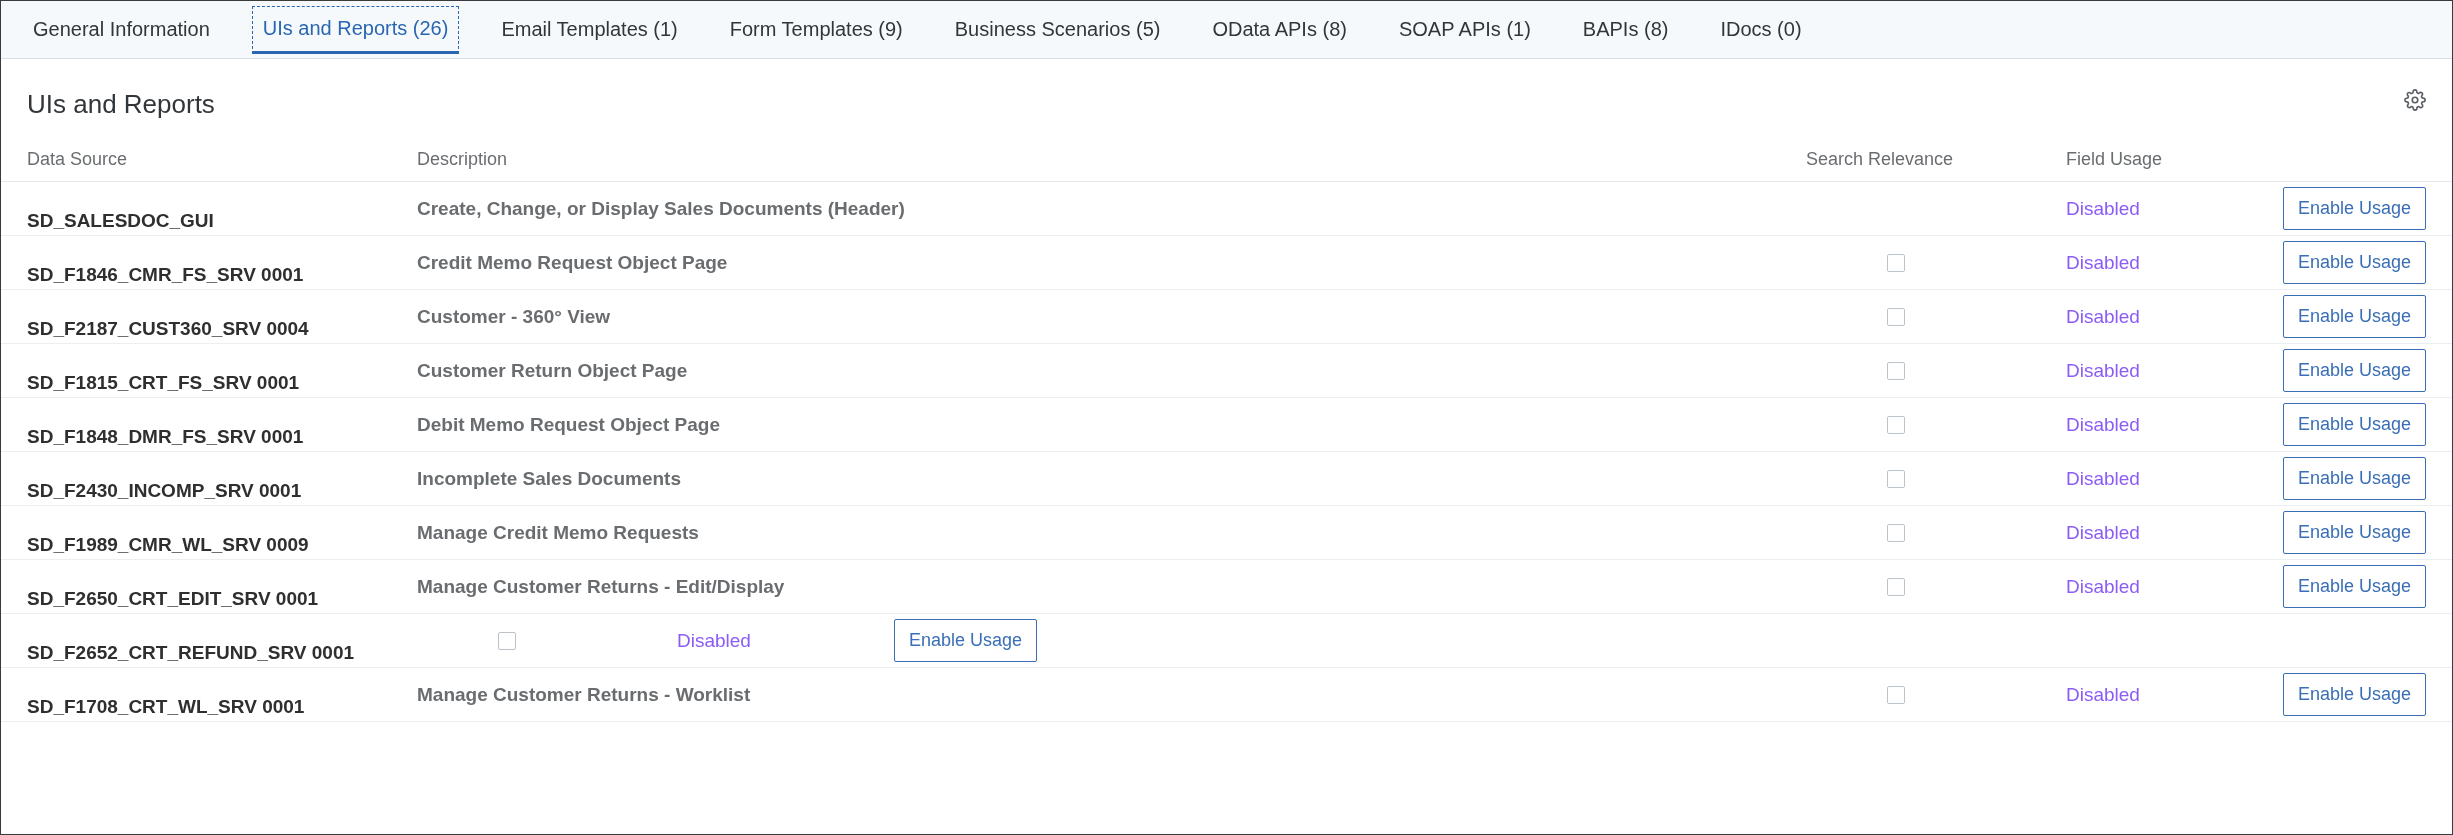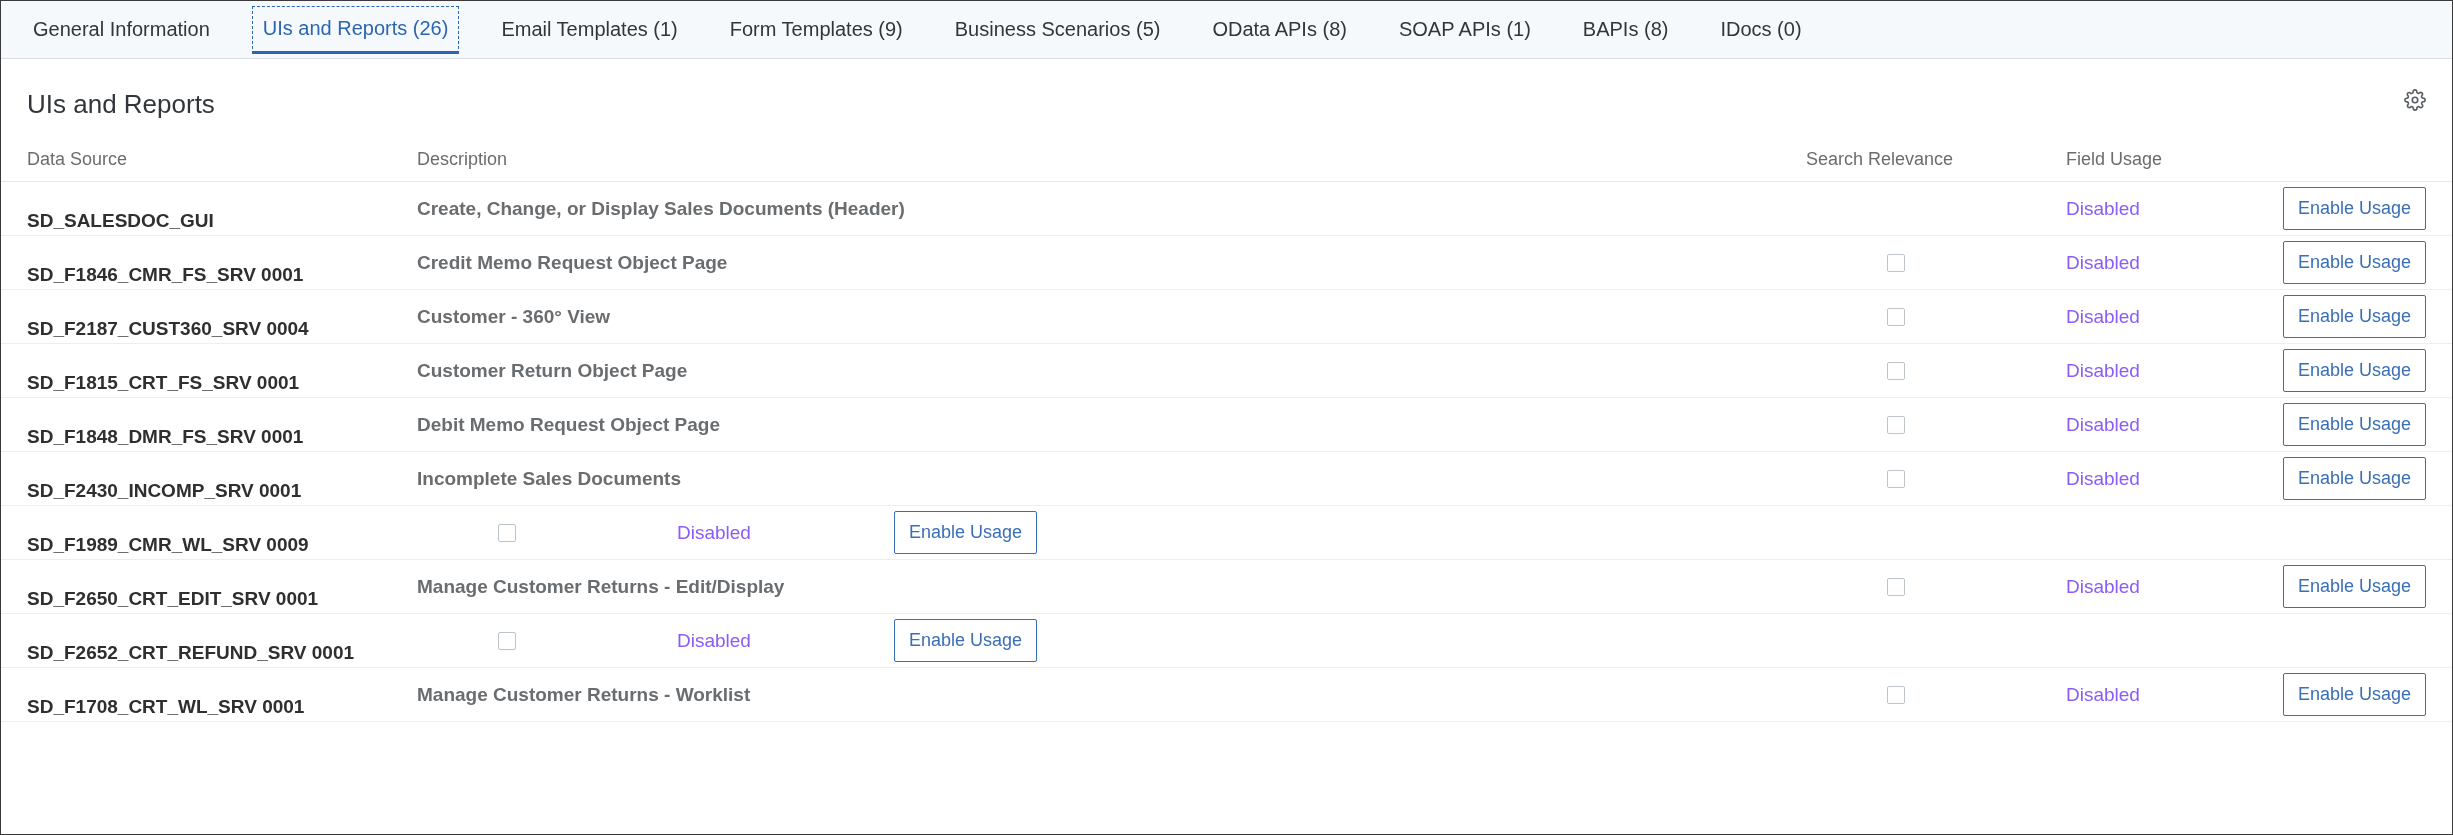--- a/index.html
+++ b/index.html
@@ -210,20 +210,21 @@
         <div class="col-ds ds-text">SD_F2430_INCOMP_SRV 0001</div>
         <div class="col-desc desc-text">Incomplete Sales Documents</div>
         <div class="col-sr sr-box">
           <div class="checkbox"></div>
         </div>
         <div class="col-fu fu-text">Disabled</div>
         <div class="col-act"><button class="enable-btn">Enable Usage</button></div>
       </div>
       <div class="table-row">
         <div class="col-ds ds-text">SD_F1989_CMR_WL_SRV 0009</div>
+        <div class="col-desc desc-text">Manage Credit Memo Requests</div>
         <div class="col-sr sr-box">
           <div class="checkbox"></div>
         </div>
         <div class="col-fu fu-text">Disabled</div>
         <div class="col-act"><button class="enable-btn">Enable Usage</button></div>
       </div>
       <div class="table-row">
         <div class="col-ds ds-text">SD_F2650_CRT_EDIT_SRV 0001</div>
         <div class="col-desc desc-text">Manage Customer Returns - Edit/Display</div>
         <div class="col-sr sr-box">

